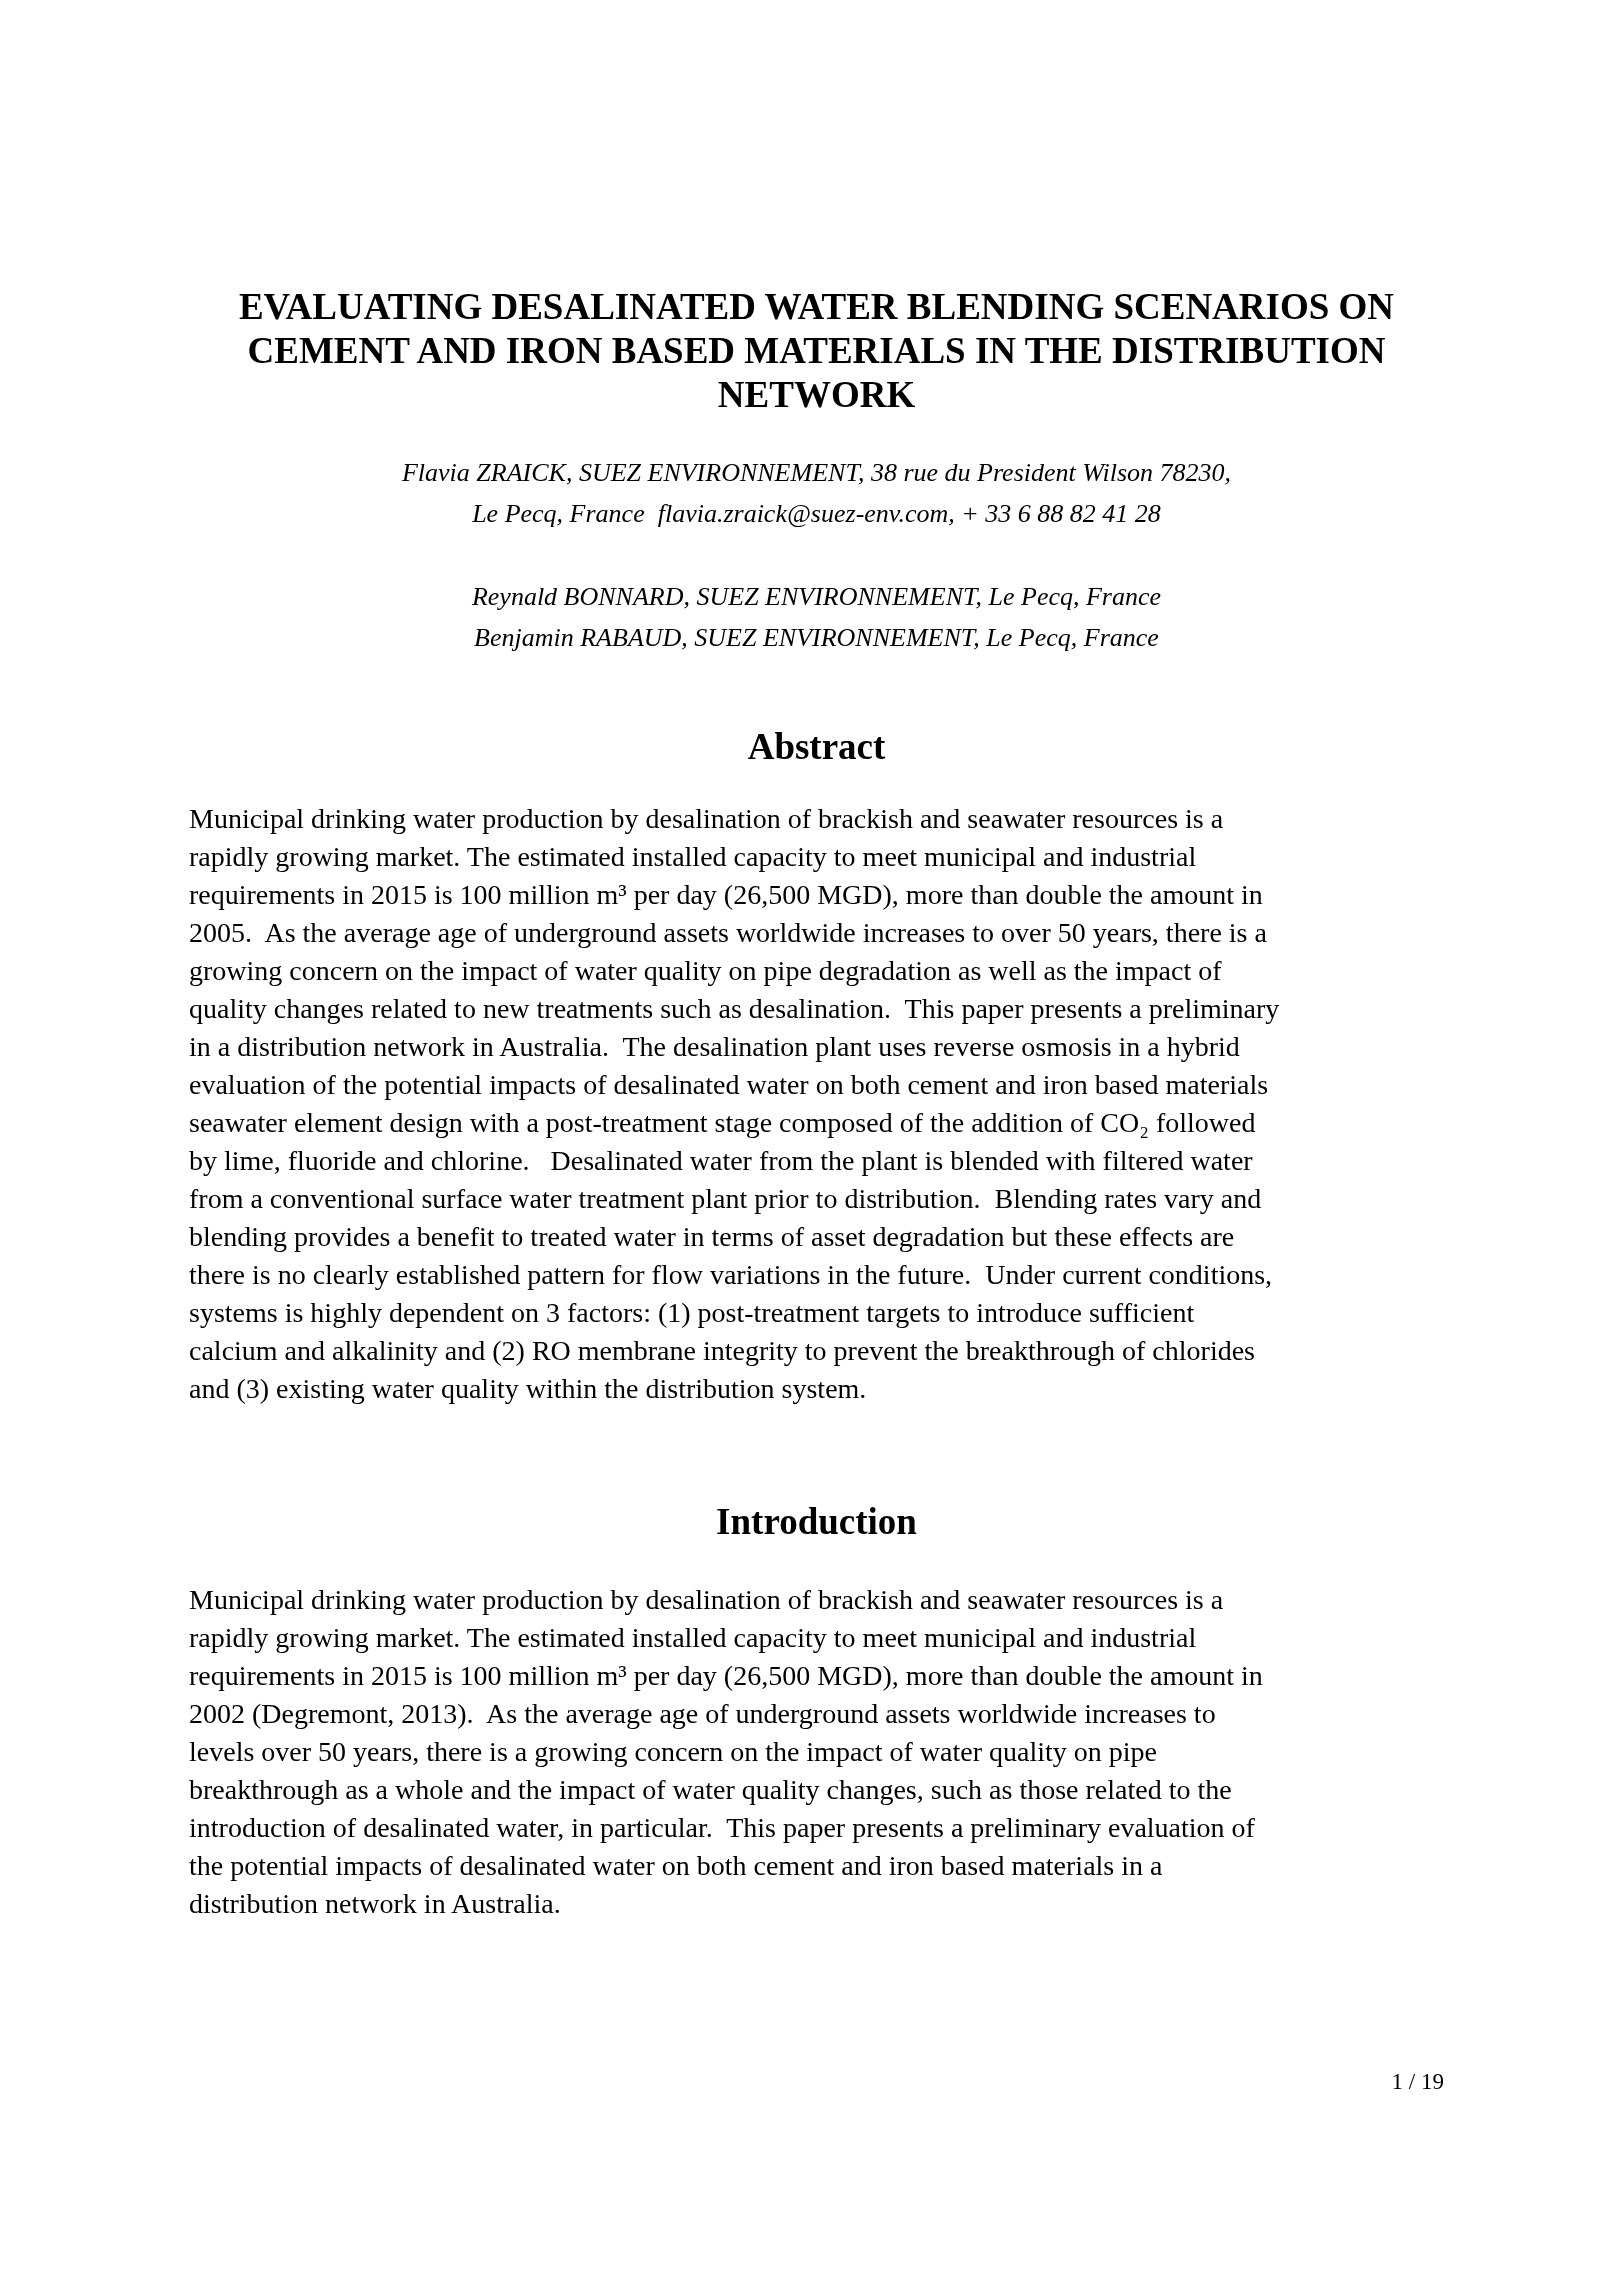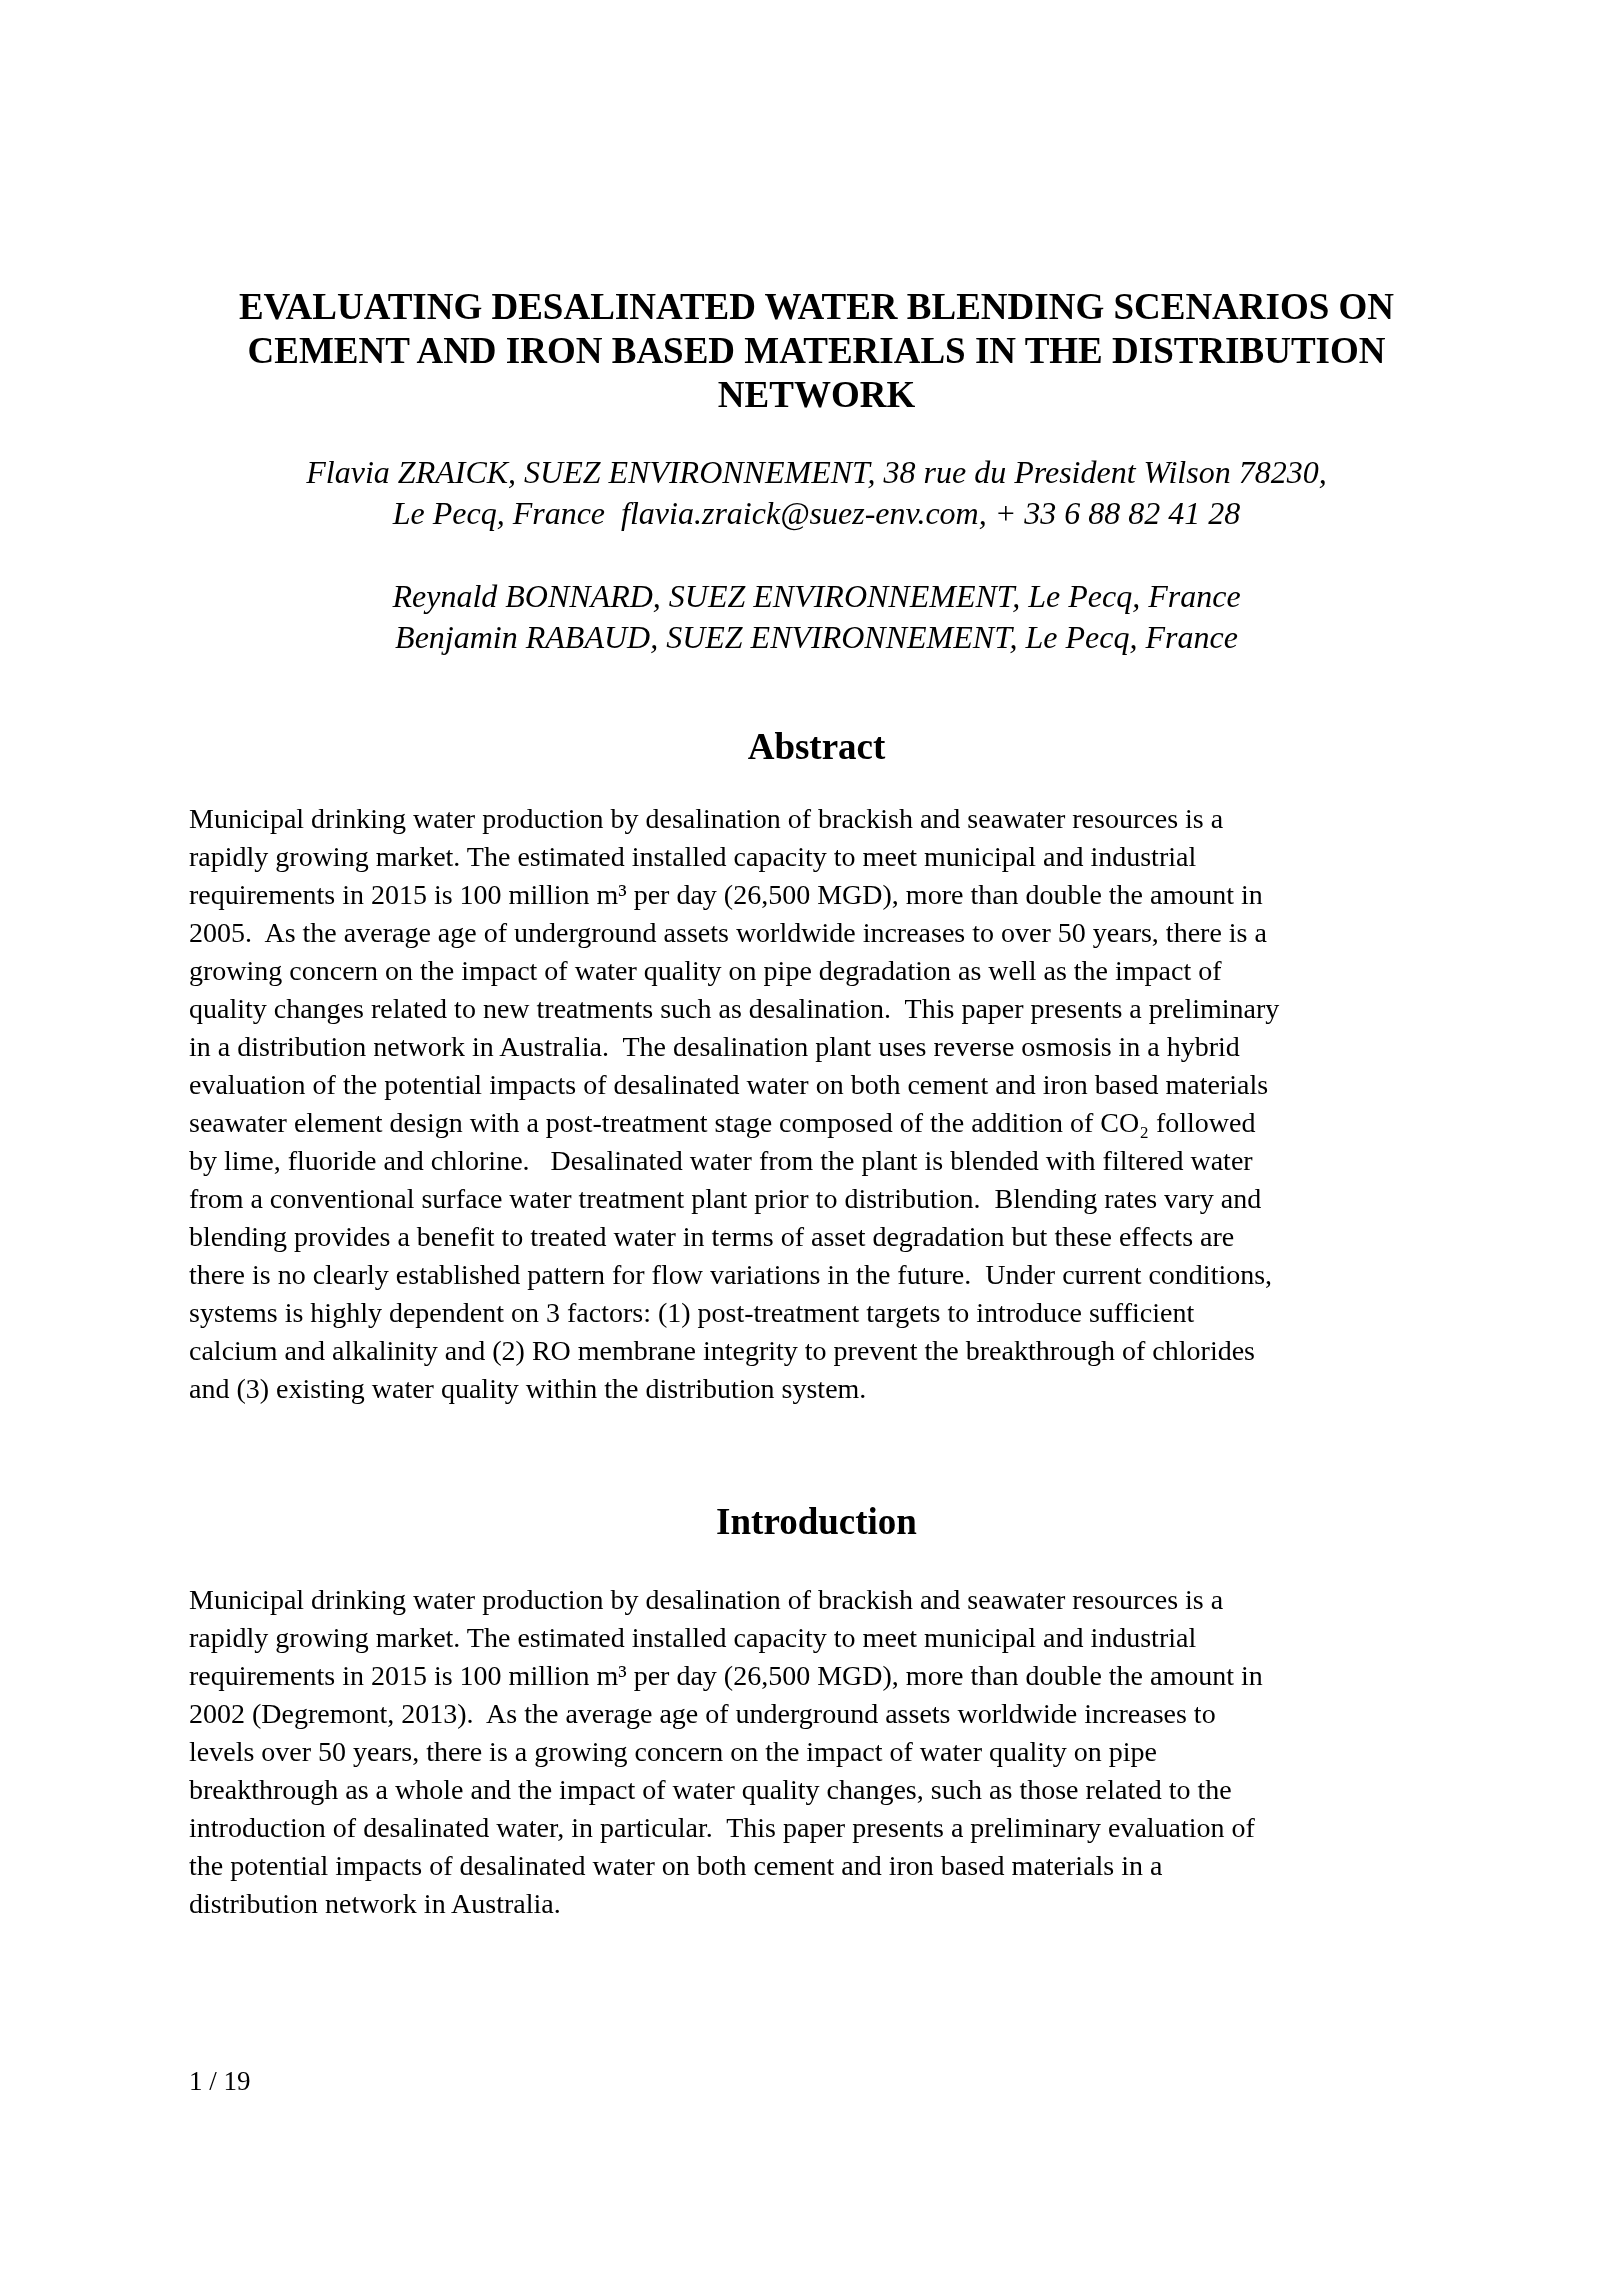--- a/index.html
+++ b/index.html
@@ -19,40 +19,40 @@
     top: 285px;
     font-weight: bold;
     font-size: 37px;
     line-height: 44px;
     text-align: center;
   }
   .authors-block-1 { top: 452px; }
   .authors-block-2 { top: 576px; }
   .authors-block-1, .authors-block-2 {
     font-style: italic;
-    font-size: 32px;
+    font-size: 26px;
     line-height: 41px;
     text-align: center;
   }
   .section-heading {
     font-weight: bold;
     font-size: 37px;
     line-height: 44px;
     text-align: center;
   }
   .heading-abstract { top: 725px; }
   .heading-introduction { top: 1500px; }
   .para { font-size: 28px; line-height: 38px; text-align: left; }
   .abstract-para { top: 800px; }
   .intro-para { top: 1581px; }
   .page-footer {
     top: 2065px;
-    font-size: 27px;
+    font-size: 23px;
     line-height: 33px;
-    text-align: left;
+    text-align: right;
   }
 </style>
 </head>
 <body>
 
 <div class="page">
 
   <header class="block title-block">
     <div class="line">EVALUATING DESALINATED WATER BLENDING SCENARIOS ON</div>
     <div class="line">CEMENT AND IRON BASED MATERIALS IN THE DISTRIBUTION</div>

